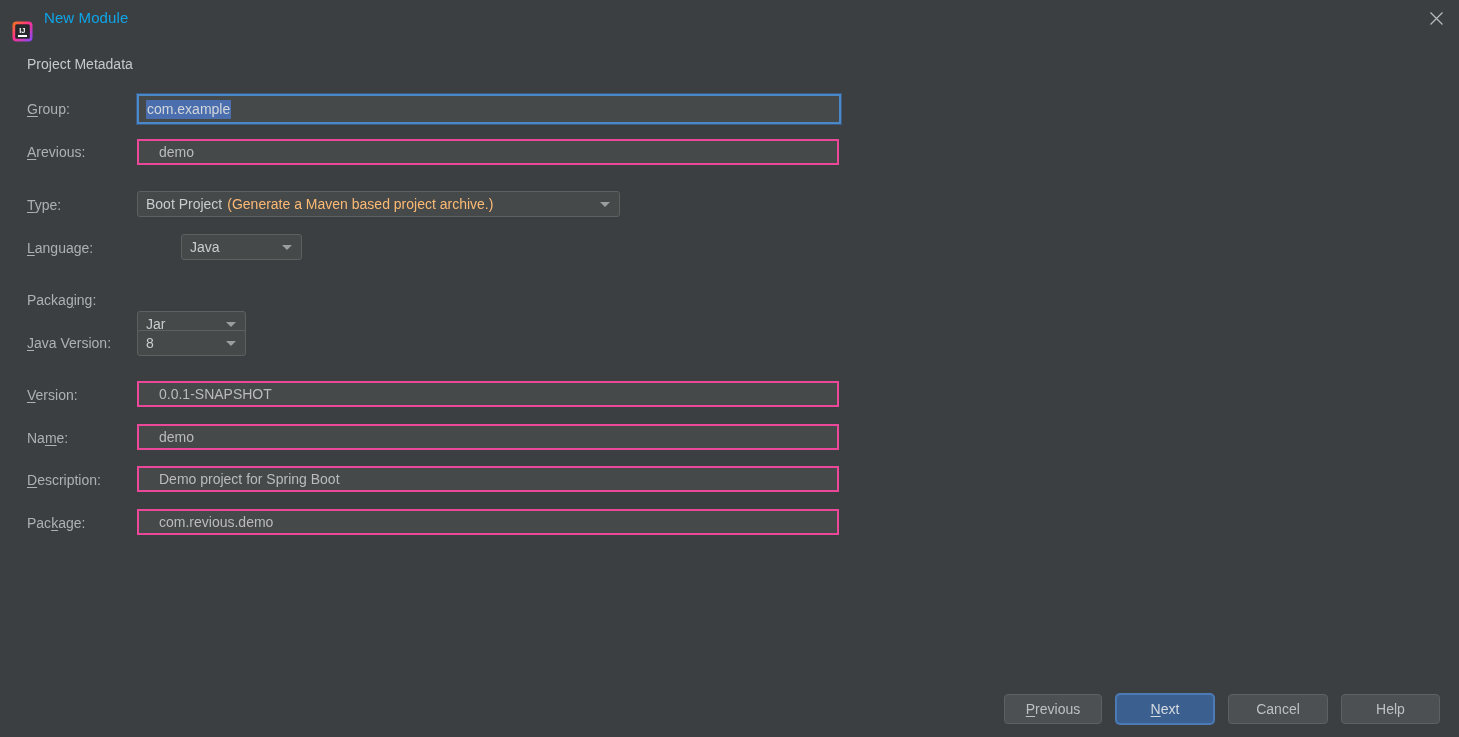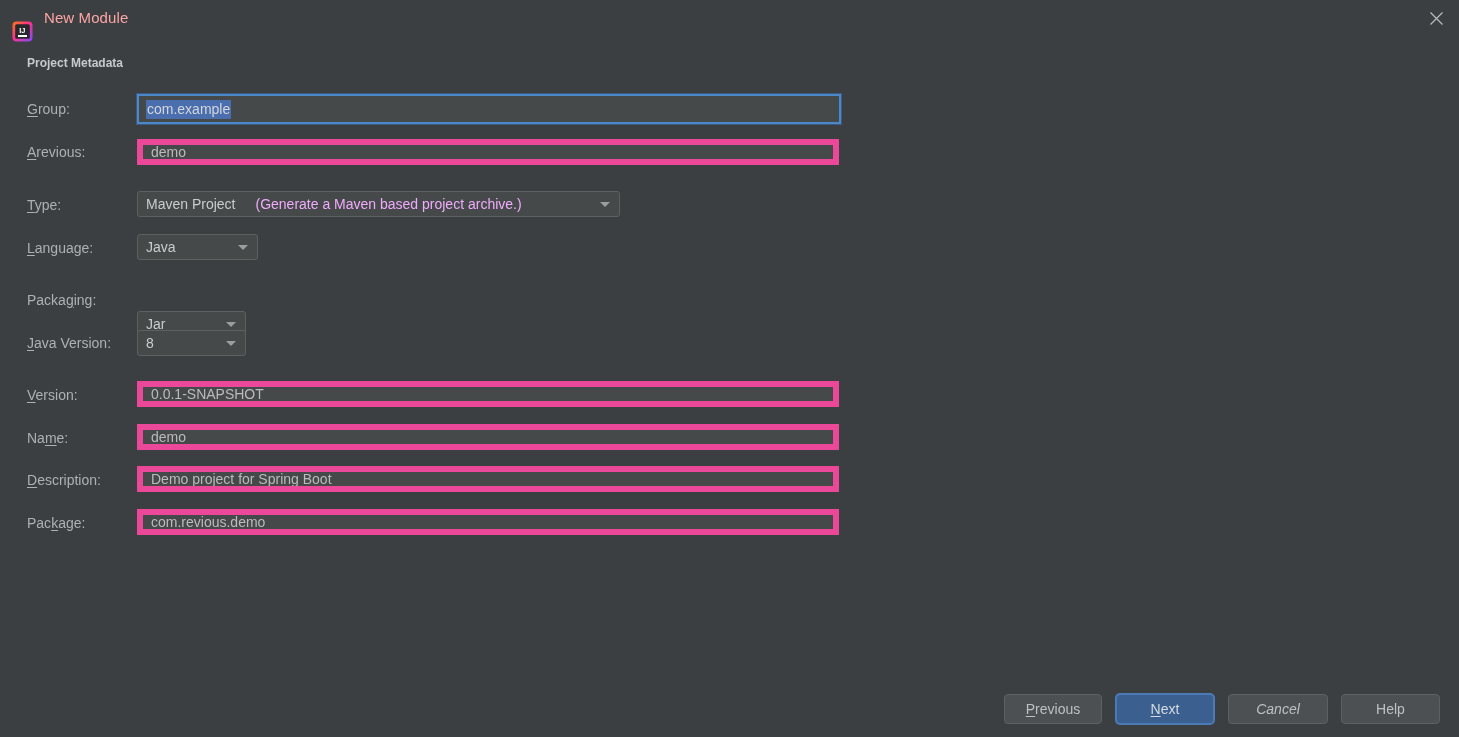--- a/index.html
+++ b/index.html
@@ -31,42 +31,42 @@
     left: 12px;
     top: 21px;
     width: 21px;
     height: 21px;
   }
   .title-text {
     position: absolute;
     left: 44px;
     top: 9px;
     font-size: 15px;
-    color: #fca5a5;
+    color: #0ea5e9;
     letter-spacing: 0.1px;
   }
   .close-btn {
     position: absolute;
     right: 0px;
     top: 0px;
     width: 46px;
     height: 37px;
     display: flex;
     align-items: center;
     justify-content: center;
   }
   .close-btn svg { display: block; }
 
   
   .section-title {
     position: absolute;
     left: 27px;
     top: 56px;
-    font-size: 12px;
-    font-weight: bold;
+    font-size: 14px;
+    font-weight: normal;
     color: #c6cacd;
   }
 
   
   .form { position: absolute; left: 0; top: 0; width: 1173px; height: 737px; }
 
   .lbl {
     position: absolute;
     left: 27px;
     font-size: 14px;
@@ -74,26 +74,26 @@
     white-space: nowrap;
     line-height: 18px;
   }
   .lbl u { text-decoration: underline; text-underline-offset: 2px; }
 
   
   .tf {
     position: absolute;
     left: 137px;
     background: #45494a;
-    border: 6px solid #ec4899;
+    border: 2px solid #ec4899;
     box-sizing: border-box;
     height: 26px;
     display: flex;
     align-items: center;
-    padding-left: 8px;
+    padding-left: 20px;
     font-size: 14px;
     color: #bbbbbb;
     white-space: nowrap;
     overflow: hidden;
   }
   .tf.focused {
     border: 2px solid #4a88c7;
     outline: 1px solid #3c5a80;
     height: 30px;
     padding-left: 7px;
@@ -115,21 +115,21 @@
     box-sizing: border-box;
     height: 26px;
     display: flex;
     align-items: center;
     padding-left: 8px;
     font-size: 14px;
     color: #c8cdd0;
     white-space: nowrap;
     overflow: hidden;
   }
-  .cb .hint { color: #f0abfc; margin-left: 20px; }
+  .cb .hint { color: #fdba74; margin-left: 5px; }
   .arrow {
     position: absolute;
     right: 9px;
     top: 50%;
     margin-top: -2px;
     width: 0; height: 0;
     border-left: 5px solid transparent;
     border-right: 5px solid transparent;
     border-top: 5px solid #9a9ea1;
   }
@@ -193,27 +193,27 @@
     <span class="sel">com.example</span>
   </div>
 
   <div class="lbl" style="top:143px"><span></span><u>A</u><span>revious:</span></div>
   <div class="tf" style="top:139px; width:702px;">
     <span>demo</span>
   </div>
 
   <div class="lbl" style="top:196px"><span></span><u>T</u><span>ype:</span></div>
   <div class="cb" style="top:191px; width:483px;">
-    <span>Maven Project</span>
+    <span>Boot Project</span>
     <span class="hint">(Generate a Maven based project archive.)</span>
     <span class="arrow"></span>
   </div>
 
   <div class="lbl" style="top:239px"><span></span><u>L</u><span>anguage:</span></div>
-  <div class="cb" style="top:234px; width:121px;">
+  <div class="cb" style="top:234px; width:121px;margin-left:44px;">
     <span>Java</span>
     <span class="arrow"></span>
   </div>
 
   <div class="lbl" style="top:291px"><span>Packa</span><u>g</u><span>ing:</span></div>
   <div class="cb" style="top:287px; width:109px;margin-top:24px;">
     <span>Jar</span>
     <span class="arrow"></span>
   </div>
 
@@ -251,21 +251,21 @@
       <u>P</u>
       <span>revious</span>
     </div>
 
   <div class="btn default" style="left:1116px; width:98px;">
       <span></span>
       <u>N</u>
       <span>ext</span>
     </div>
 
-  <div class="btn" style="left:1228px; width:100px;font-style:italic;">
+  <div class="btn" style="left:1228px; width:100px;">
       <span>Cancel</span>
       <u></u>
       <span></span>
     </div>
 
   <div class="btn" style="left:1341px; width:99px;">
       <span>Help</span>
       <u></u>
       <span></span>
     </div>

